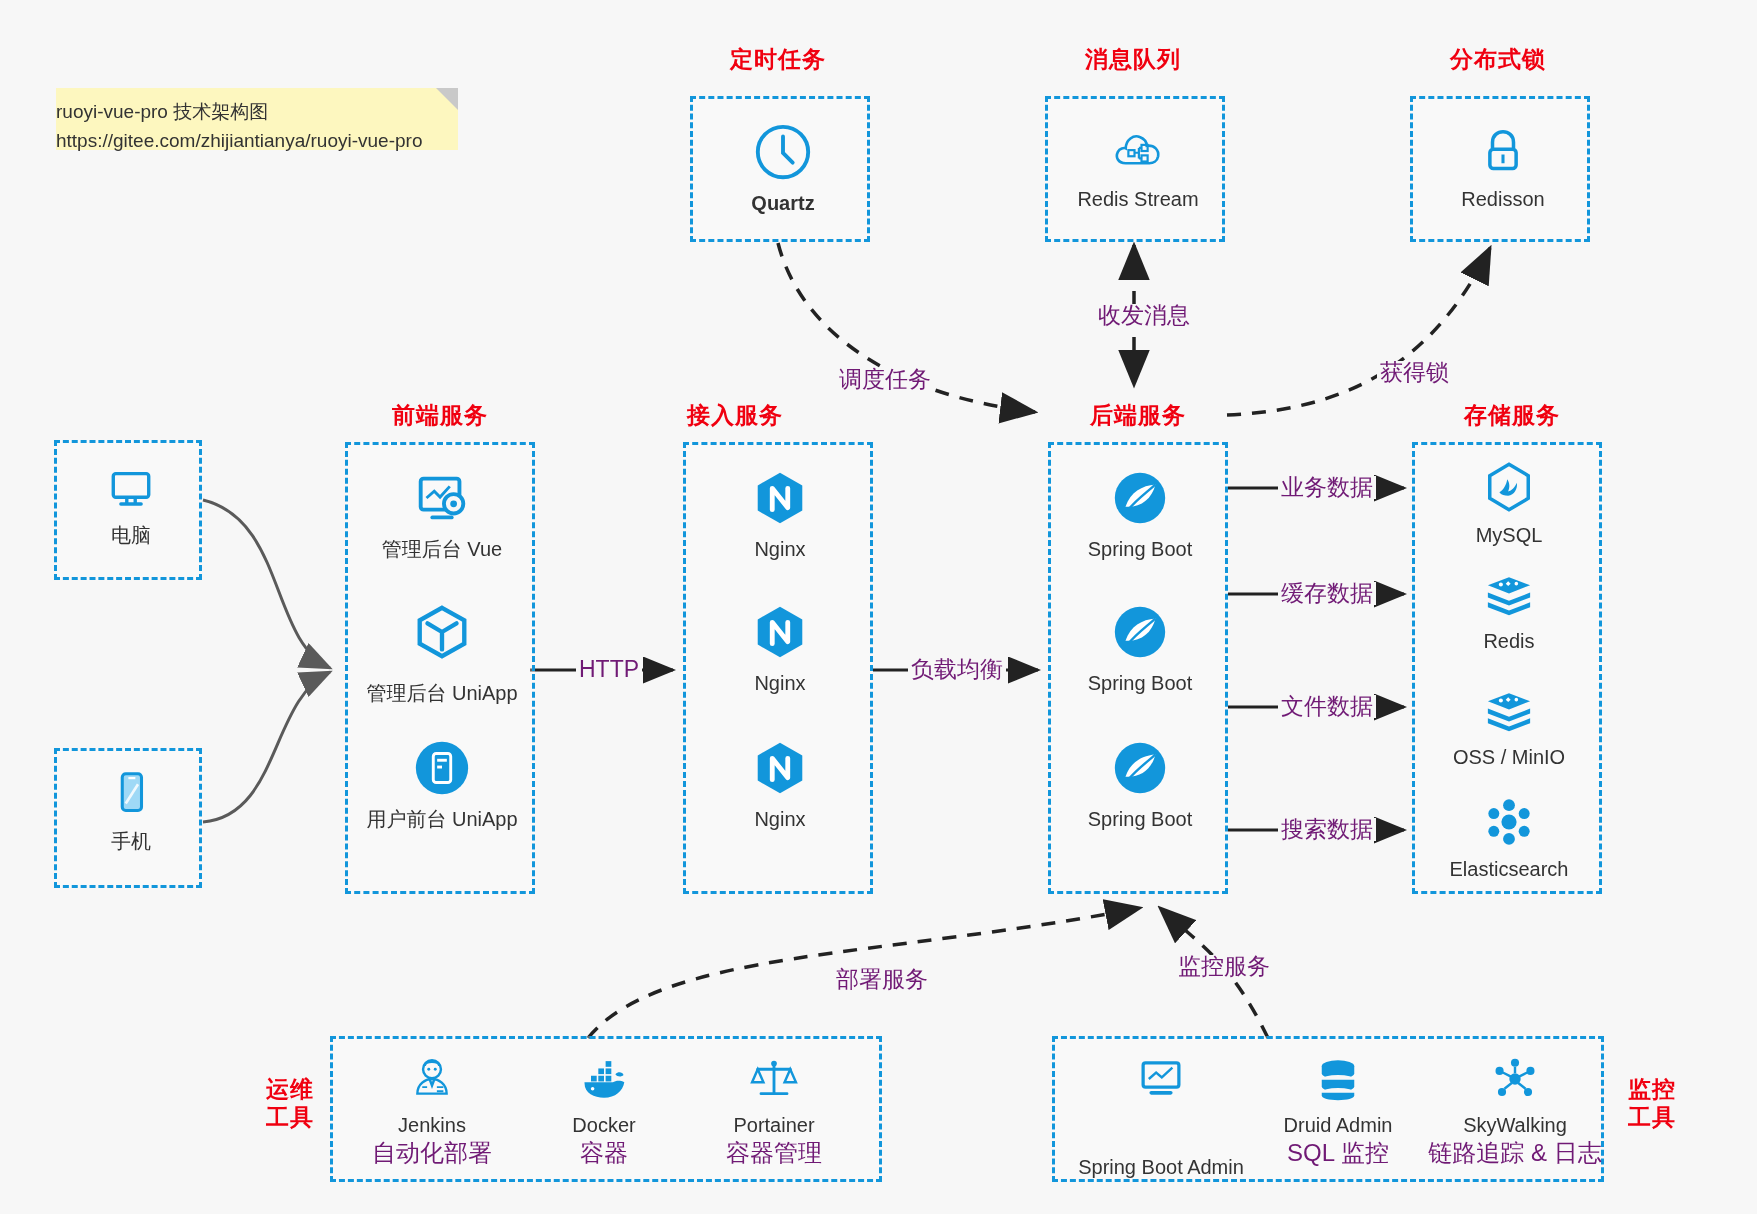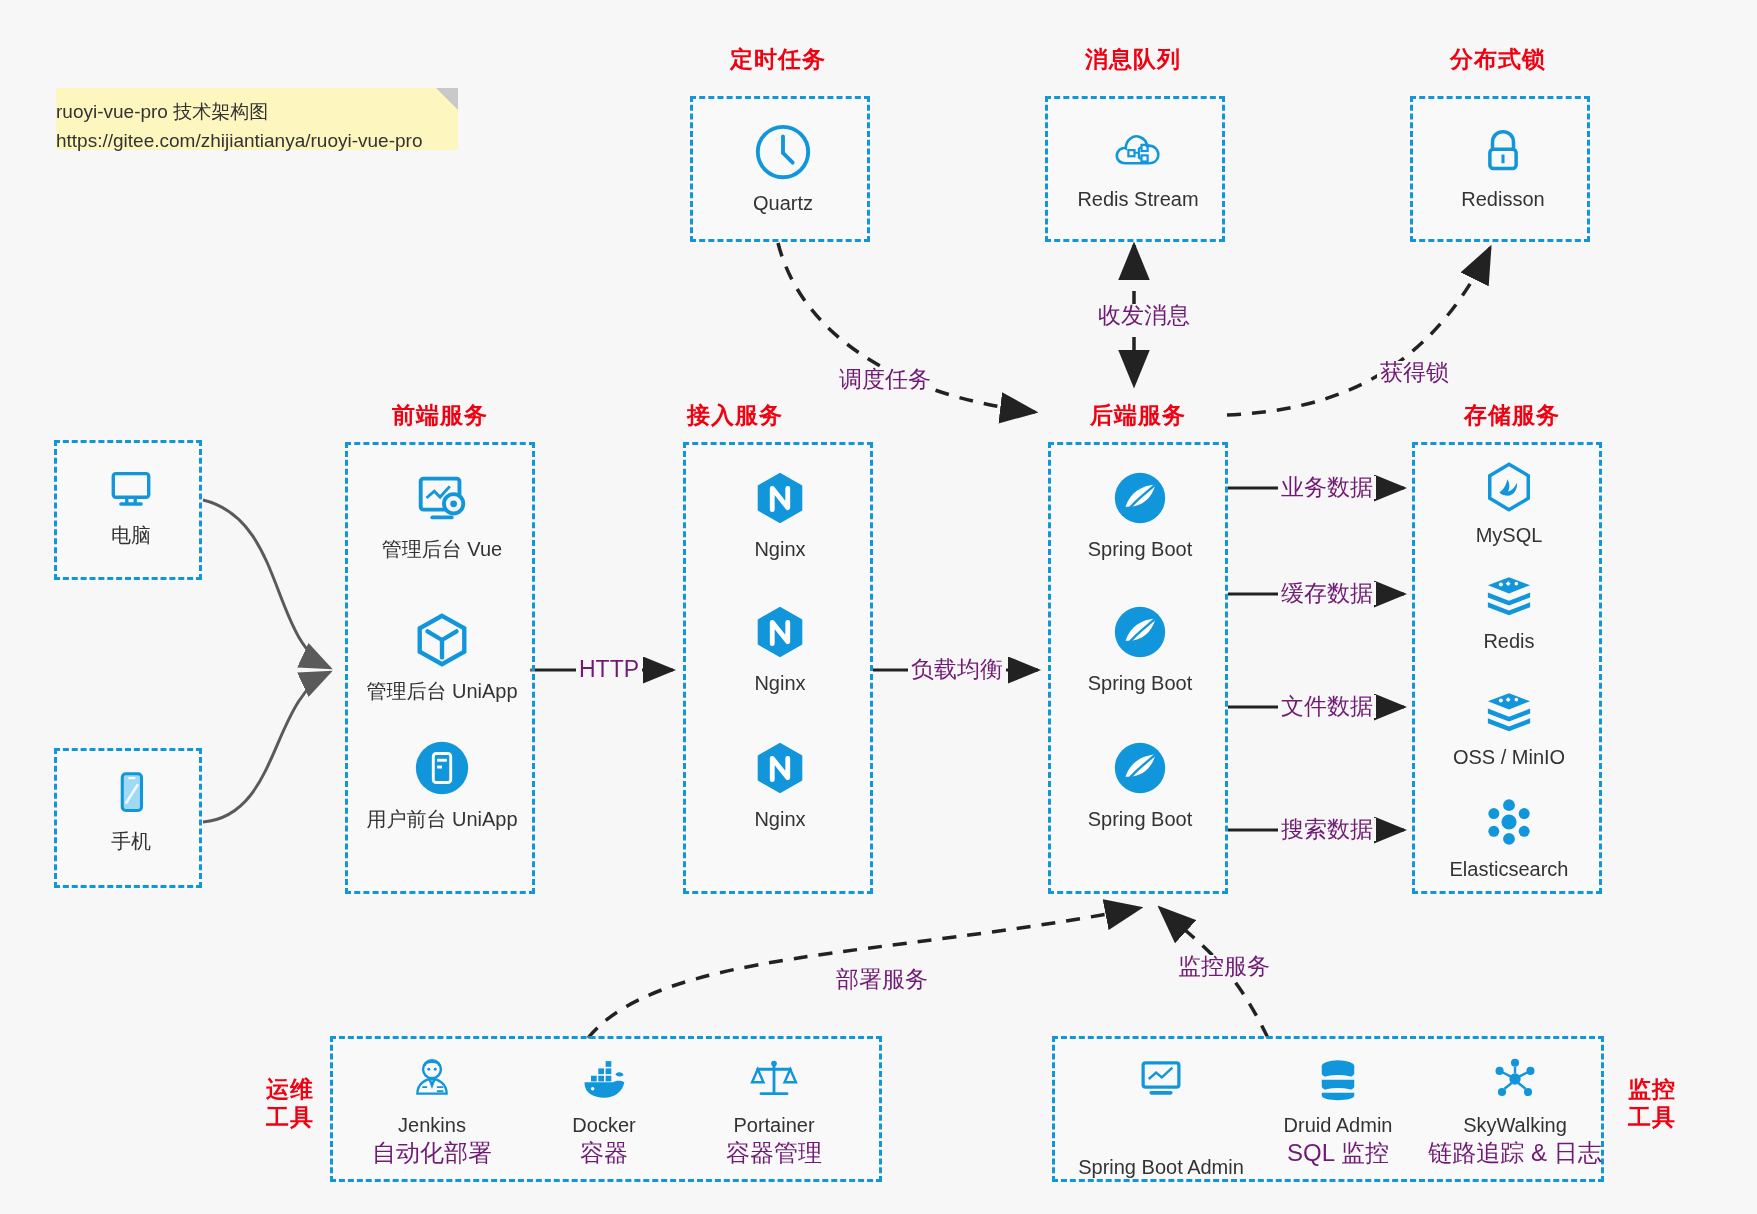--- a/index.html
+++ b/index.html
@@ -117,21 +117,21 @@
     <line x1="1228" y1="707" x2="1404" y2="707" stroke="#222" stroke-width="3" marker-end="url(#arrBlack)"></line>
     <line x1="1228" y1="830" x2="1404" y2="830" stroke="#222" stroke-width="3" marker-end="url(#arrBlack)"></line>
 
     <path d="M588,1038 C660,950 880,958 1140,908" fill="none" stroke="#222" stroke-width="3.5" stroke-dasharray="14 11" marker-end="url(#arrBlack)"></path>
 
     <path d="M1268,1038 C1230,960 1200,945 1160,908" fill="none" stroke="#222" stroke-width="3.5" stroke-dasharray="14 11" marker-end="url(#arrBlack)"></path>
   </svg>
 
   <div class="grp-title" style="left:698px;top:44px;width:160px;">定时任务</div>
   <div class="grp" style="left:690px;top:96px;width:180px;height:146px;">
-    <div class="node" style="left:15px;top:22px;">
+    <div class="node" style="left:15px;top:22px;font-weight:bold;">
       <svg class="ico" viewBox="0 0 64 64">
         <circle cx="32" cy="32" r="26" fill="none" stroke="#1296db" stroke-width="4"></circle>
         <path d="M32 16 L32 33 L42 43" fill="none" stroke="#1296db" stroke-width="4" stroke-linecap="round"></path>
       </svg>
       <div class="lbl">Quartz</div>
     </div>
   </div>
 
   <div class="grp-title" style="left:1053px;top:44px;width:160px;">消息队列</div>
   <div class="grp" style="left:1045px;top:96px;width:180px;height:146px;">
@@ -192,21 +192,21 @@
       <svg class="ico" viewBox="0 0 64 64">
         <rect x="10" y="12" width="40" height="32" rx="3" fill="none" stroke="#1296db" stroke-width="4"></rect>
         <path d="M16 32 L24 25 L30 31 L40 20" fill="none" stroke="#1296db" stroke-width="3"></path>
         <circle cx="44" cy="38" r="10" fill="#f7f7f7" stroke="#1296db" stroke-width="4"></circle>
         <circle cx="44" cy="38" r="3.5" fill="#1296db"></circle>
         <line x1="22" y1="52" x2="42" y2="52" stroke="#1296db" stroke-width="4" stroke-linecap="round"></line>
       </svg>
       <div class="lbl">管理后台 Vue</div>
     </div>
 
-    <div class="node" style="left:19px;top:164px;">
+    <div class="node" style="left:19px;top:156px;gap:10px;">
       <svg class="ico" viewBox="0 0 64 64">
         <path d="M32 7 L55 20 L55 44 L32 57 L9 44 L9 20 Z" fill="none" stroke="#1296db" stroke-width="4.5"></path>
         <path d="M32 32 L32 50 M32 32 L17 23 M32 32 L47 23" fill="none" stroke="#1296db" stroke-width="4.5" stroke-linecap="round"></path>
       </svg>
       <div class="lbl">管理后台 UniApp</div>
     </div>
 
     <div class="node" style="left:19px;top:292px;">
       <svg class="ico" viewBox="0 0 64 64">
         <circle cx="32" cy="32" r="27" fill="#1296db"></circle>

